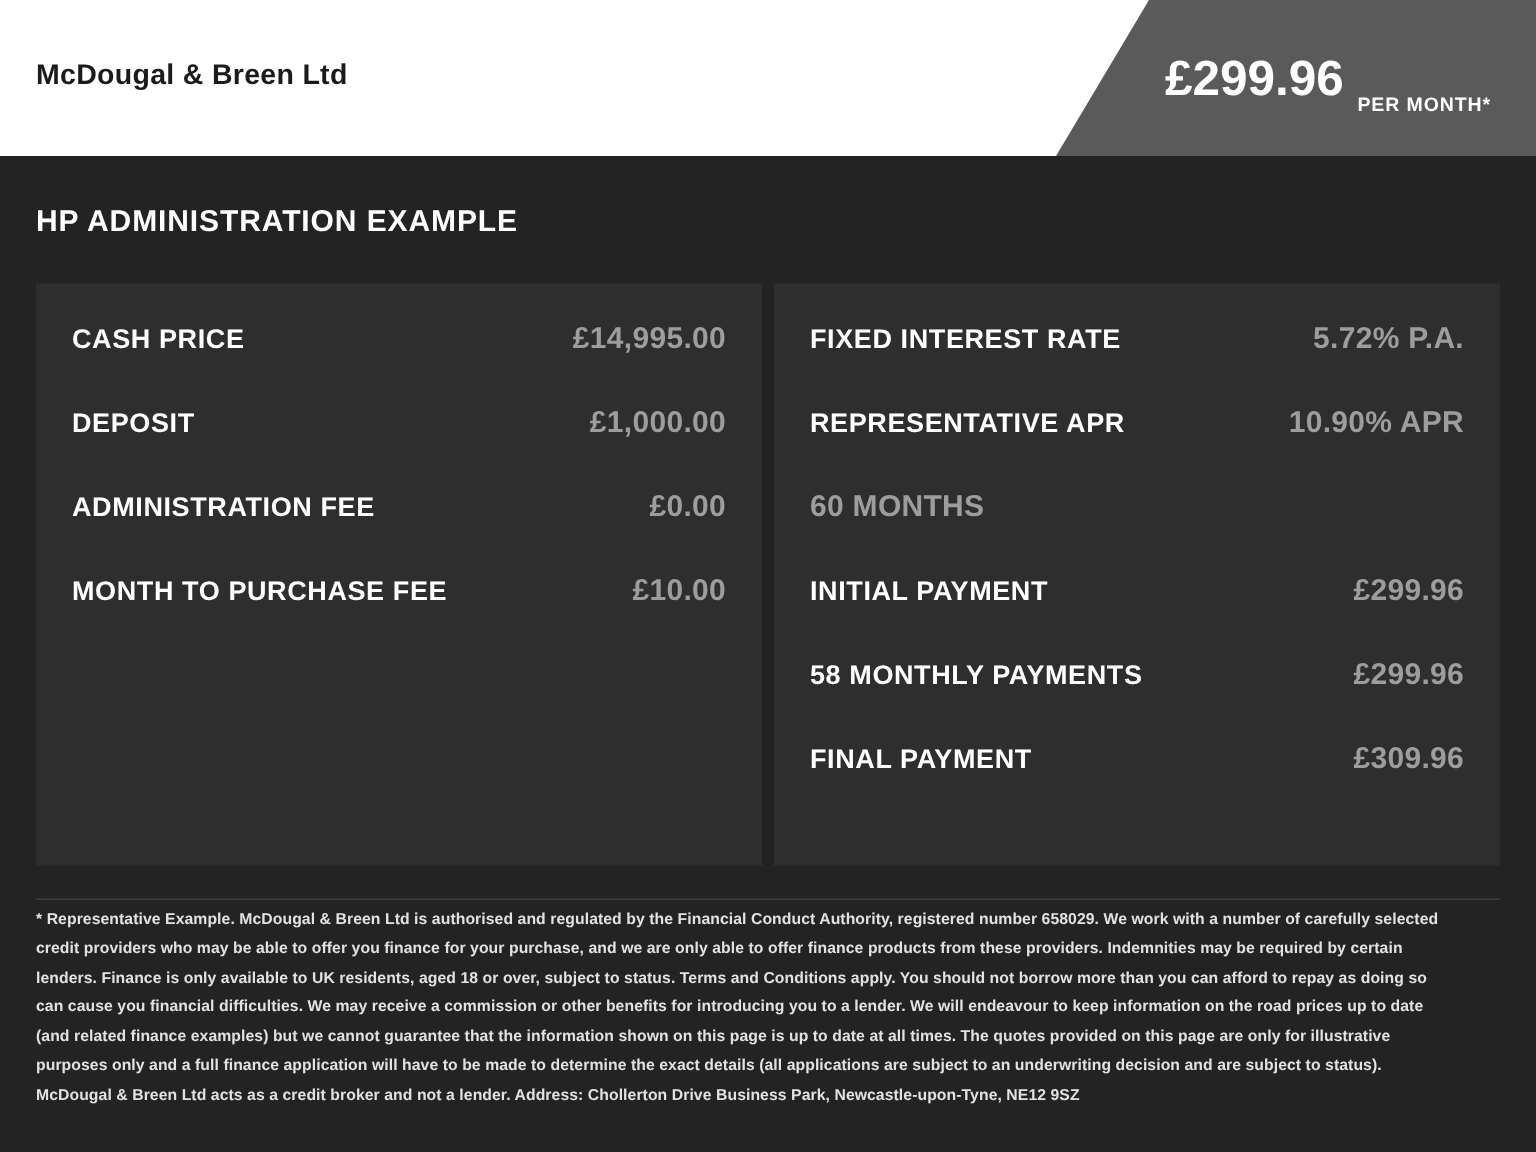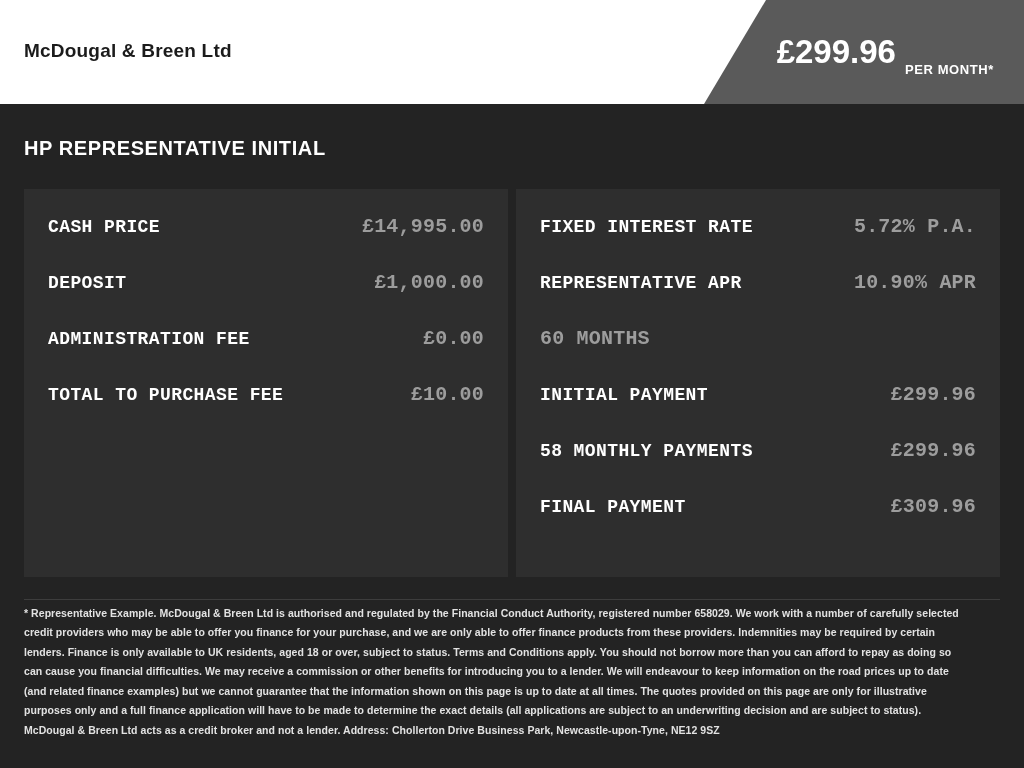--- a/index.html
+++ b/index.html
@@ -81,21 +81,20 @@
     font-size: 20px;
     font-weight: bold;
     color: #ffffff;
     letter-spacing: 0.6px;
   }
 
   .columns {
     display: flex;
     gap: 8px;
     margin-top: 29px;
-    font-family: Liberation Mono, monospace;
   }
   .panel {
     flex: 1 1 0;
     background: #2e2e2e;
     padding: 26px 24px 26px 24px;
     min-height: 372px;
   }
   .row {
     display: flex;
     align-items: baseline;
@@ -144,39 +143,39 @@
     <div class="price-panel">
       <div class="price-inner">
         <span class="price-amount">£299.96</span>
         <span class="price-suffix">PER MONTH*</span>
       </div>
     </div>
   </div>
 
   <div class="body">
 
-    <div class="section-title">HP REPRESENTATIVE INITIAL</div>
+    <div class="section-title">HP ADMINISTRATION EXAMPLE</div>
 
     <div class="columns">
 
       <div class="panel">
         <div class="row">
           <span class="row-label">CASH PRICE</span>
           <span class="row-value">£14,995.00</span>
         </div>
         <div class="row">
           <span class="row-label">DEPOSIT</span>
           <span class="row-value">£1,000.00</span>
         </div>
         <div class="row">
           <span class="row-label">ADMINISTRATION FEE</span>
           <span class="row-value">£0.00</span>
         </div>
         <div class="row">
-          <span class="row-label">TOTAL TO PURCHASE FEE</span>
+          <span class="row-label">MONTH TO PURCHASE FEE</span>
           <span class="row-value">£10.00</span>
         </div>
       </div>
 
       <div class="panel">
         <div class="row">
           <span class="row-label">FIXED INTEREST RATE</span>
           <span class="row-value">5.72% P.A.</span>
         </div>
         <div class="row">

